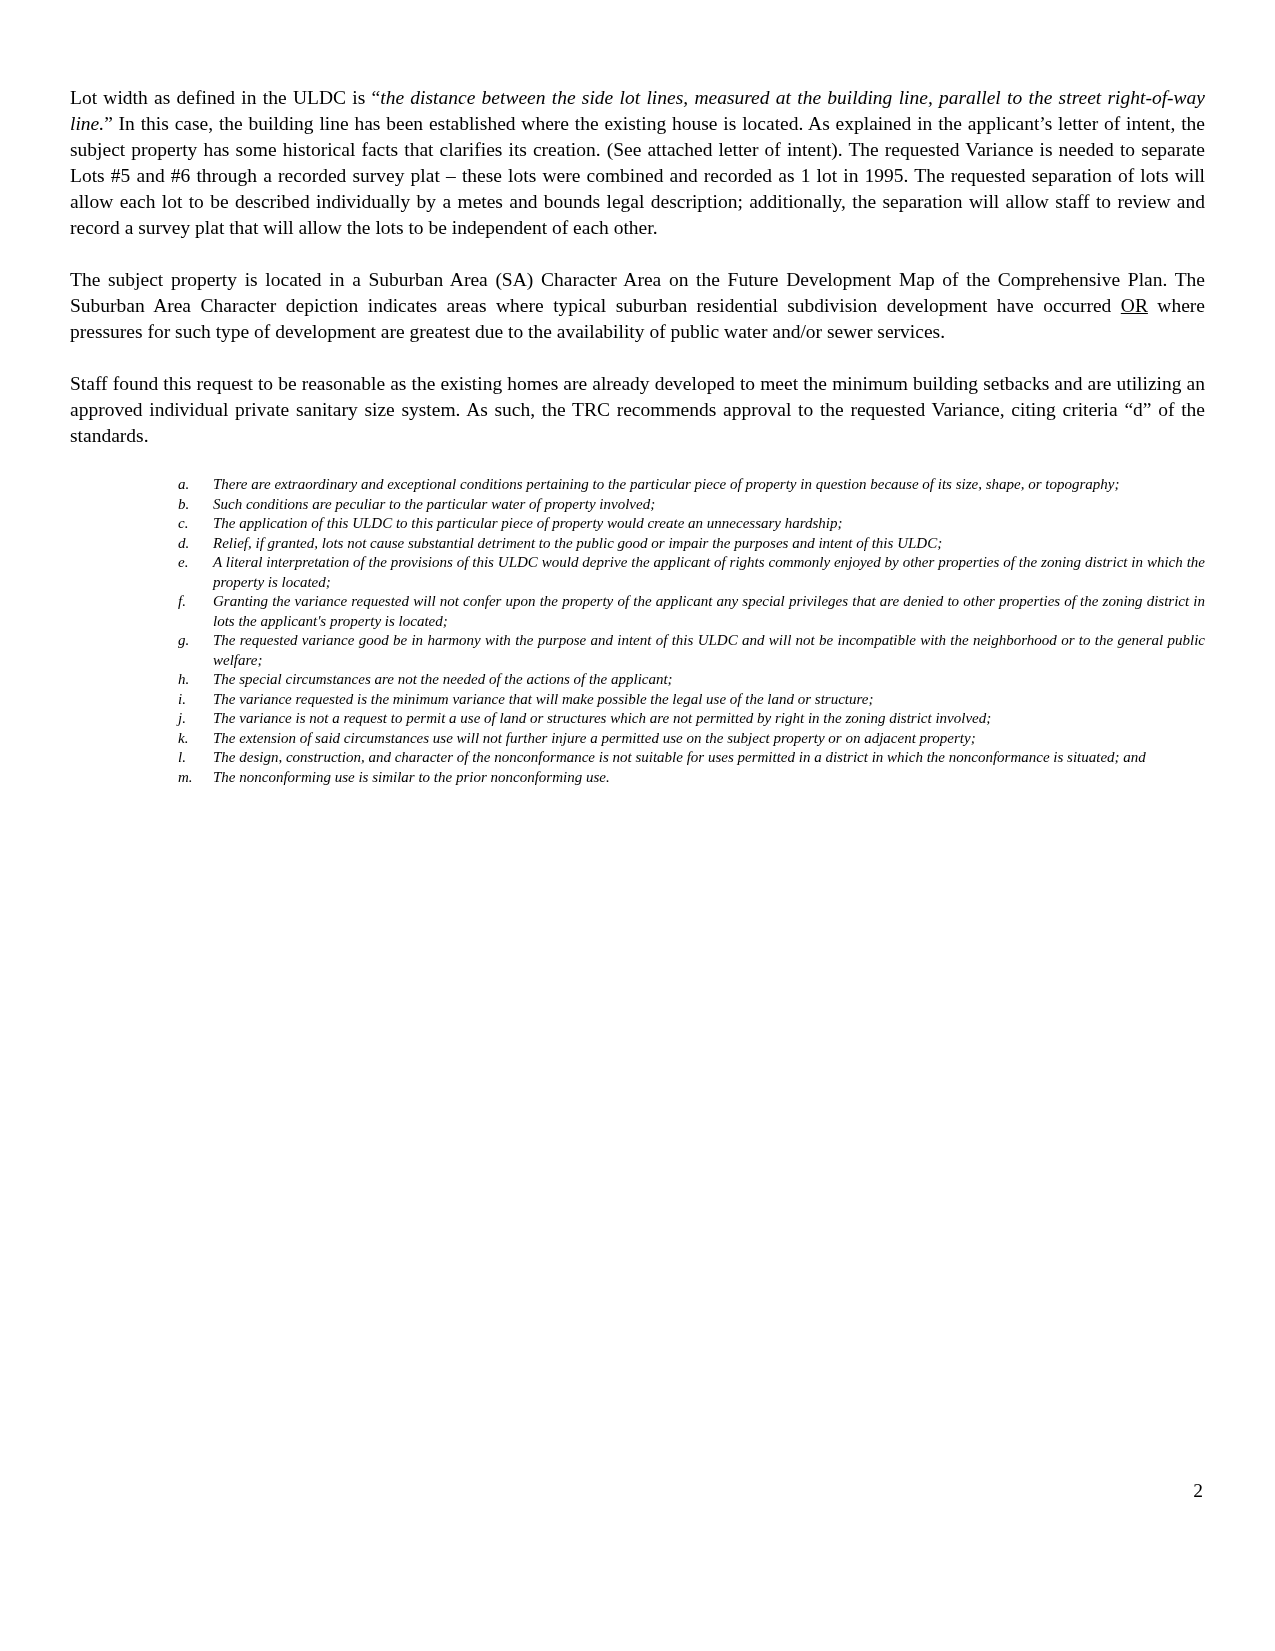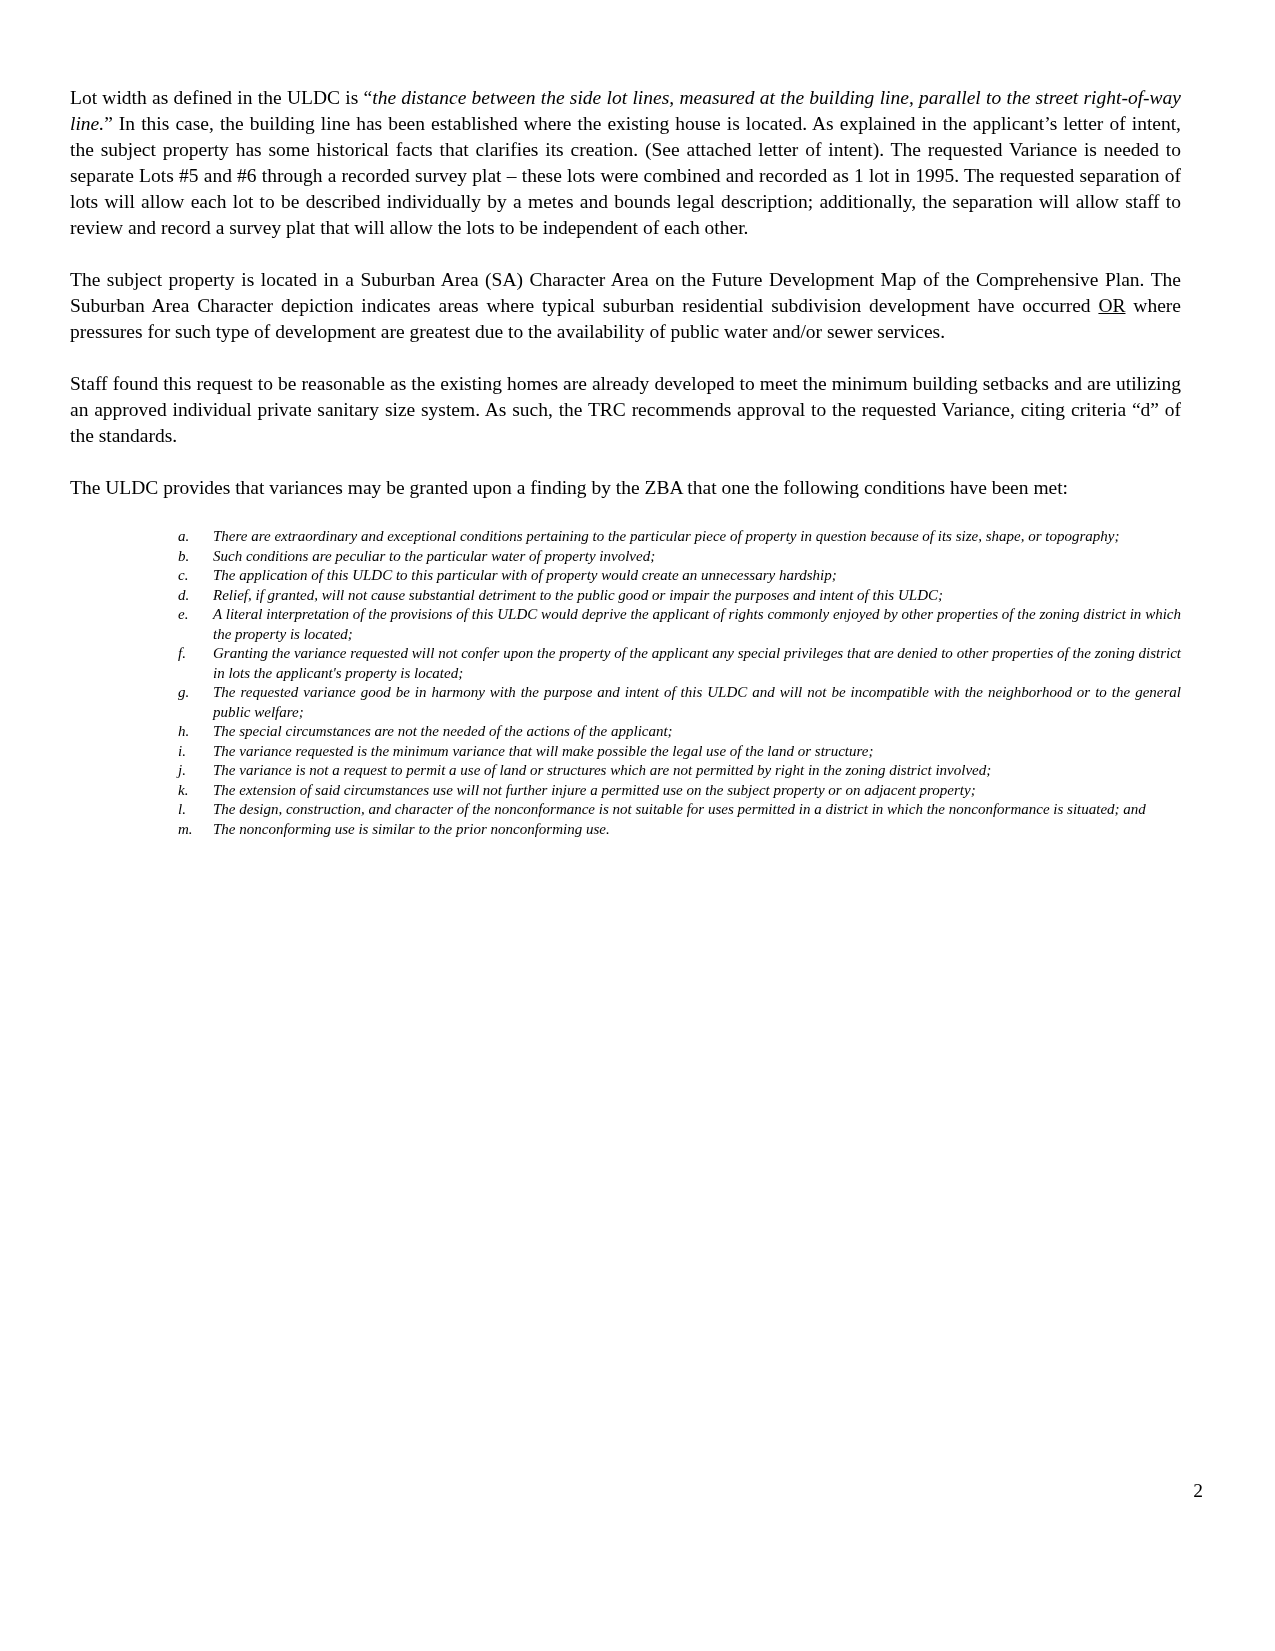--- a/index.html
+++ b/index.html
@@ -7,21 +7,21 @@
     padding: 0;
     background: #ffffff;
   }
   .page {
     position: relative;
     width: 1275px;
     height: 1651px;
     margin: 0 auto;
     background: #ffffff;
     box-sizing: border-box;
-    padding: 85px 94px 0 70px;
+    padding: 85px 70px 0 70px;
     font-family: "Liberation Serif", serif;
     color: #000000;
     overflow: hidden;
   }
   .body-para {
     margin: 0 0 26px 0;
     font-size: 19.5px;
     line-height: 26px;
     text-align: justify;
   }
@@ -58,38 +58,37 @@
 <body>
 
 <div class="page">
 
   <p class="body-para"><span>Lot width as defined in the ULDC is “</span><span class="italic">the distance between the side lot lines, measured at the building line, parallel to the street right-of-way line.</span><span>”  In this case, the building line has been established where the existing house is located.   As explained in the applicant’s letter of intent, the subject property has some historical facts that clarifies its creation. (See attached letter of intent).  The requested Variance is needed to separate Lots #5 and #6 through a recorded survey plat – these lots were combined and recorded as 1 lot in 1995.  The requested separation of lots will allow each lot to be described individually by a metes and bounds legal description; additionally, the separation will allow staff to review and record a survey plat that will allow the lots to be independent of each other.</span></p>
 
   <p class="body-para"><span>The subject property is located in a Suburban Area (SA) Character Area on the Future Development Map of the Comprehensive Plan.  The Suburban Area Character depiction indicates areas where typical suburban residential subdivision development have occurred </span><span class="underline">OR</span><span> where pressures for such type of development are greatest due to the availability of public water and/or sewer services.</span></p>
 
   <p class="body-para">Staff found this request to be reasonable as the existing homes are already developed to meet the minimum building setbacks and are utilizing an approved individual private sanitary size system.   As such, the TRC recommends approval to the requested Variance, citing criteria “d” of the standards.</p>
 
-  <p class="body-para">The ULDC provides that variances may be granted upon a finding by the ZBA that one the following conditions have been met:</p>
 
   <div class="conditions">
     <div class="condition-item">
       <span class="condition-label">a.</span>
       <span class="condition-text">There are extraordinary and exceptional conditions pertaining to the particular piece of property in question because of its size, shape, or topography;</span>
     </div>
     <div class="condition-item">
       <span class="condition-label">b.</span>
       <span class="condition-text">Such conditions are peculiar to the particular water of property involved;</span>
     </div>
     <div class="condition-item">
       <span class="condition-label">c.</span>
-      <span class="condition-text">The application of this ULDC to this particular with of property would create an unnecessary hardship;</span>
+      <span class="condition-text">The application of this ULDC to this particular piece of property would create an unnecessary hardship;</span>
     </div>
     <div class="condition-item">
       <span class="condition-label">d.</span>
-      <span class="condition-text">Relief, if granted, will not cause substantial detriment to the public good or impair the purposes and intent of this ULDC;</span>
+      <span class="condition-text">Relief, if granted, lots not cause substantial detriment to the public good or impair the purposes and intent of this ULDC;</span>
     </div>
     <div class="condition-item">
       <span class="condition-label">e.</span>
       <span class="condition-text">A literal interpretation of the provisions of this ULDC would deprive the applicant of rights commonly enjoyed by other properties of the zoning district in which the property is located;</span>
     </div>
     <div class="condition-item">
       <span class="condition-label">f.</span>
       <span class="condition-text">Granting the variance requested will not confer upon the property of the applicant any special privileges that are denied to other properties of the zoning district in lots the applicant's property is located;</span>
     </div>
     <div class="condition-item">

